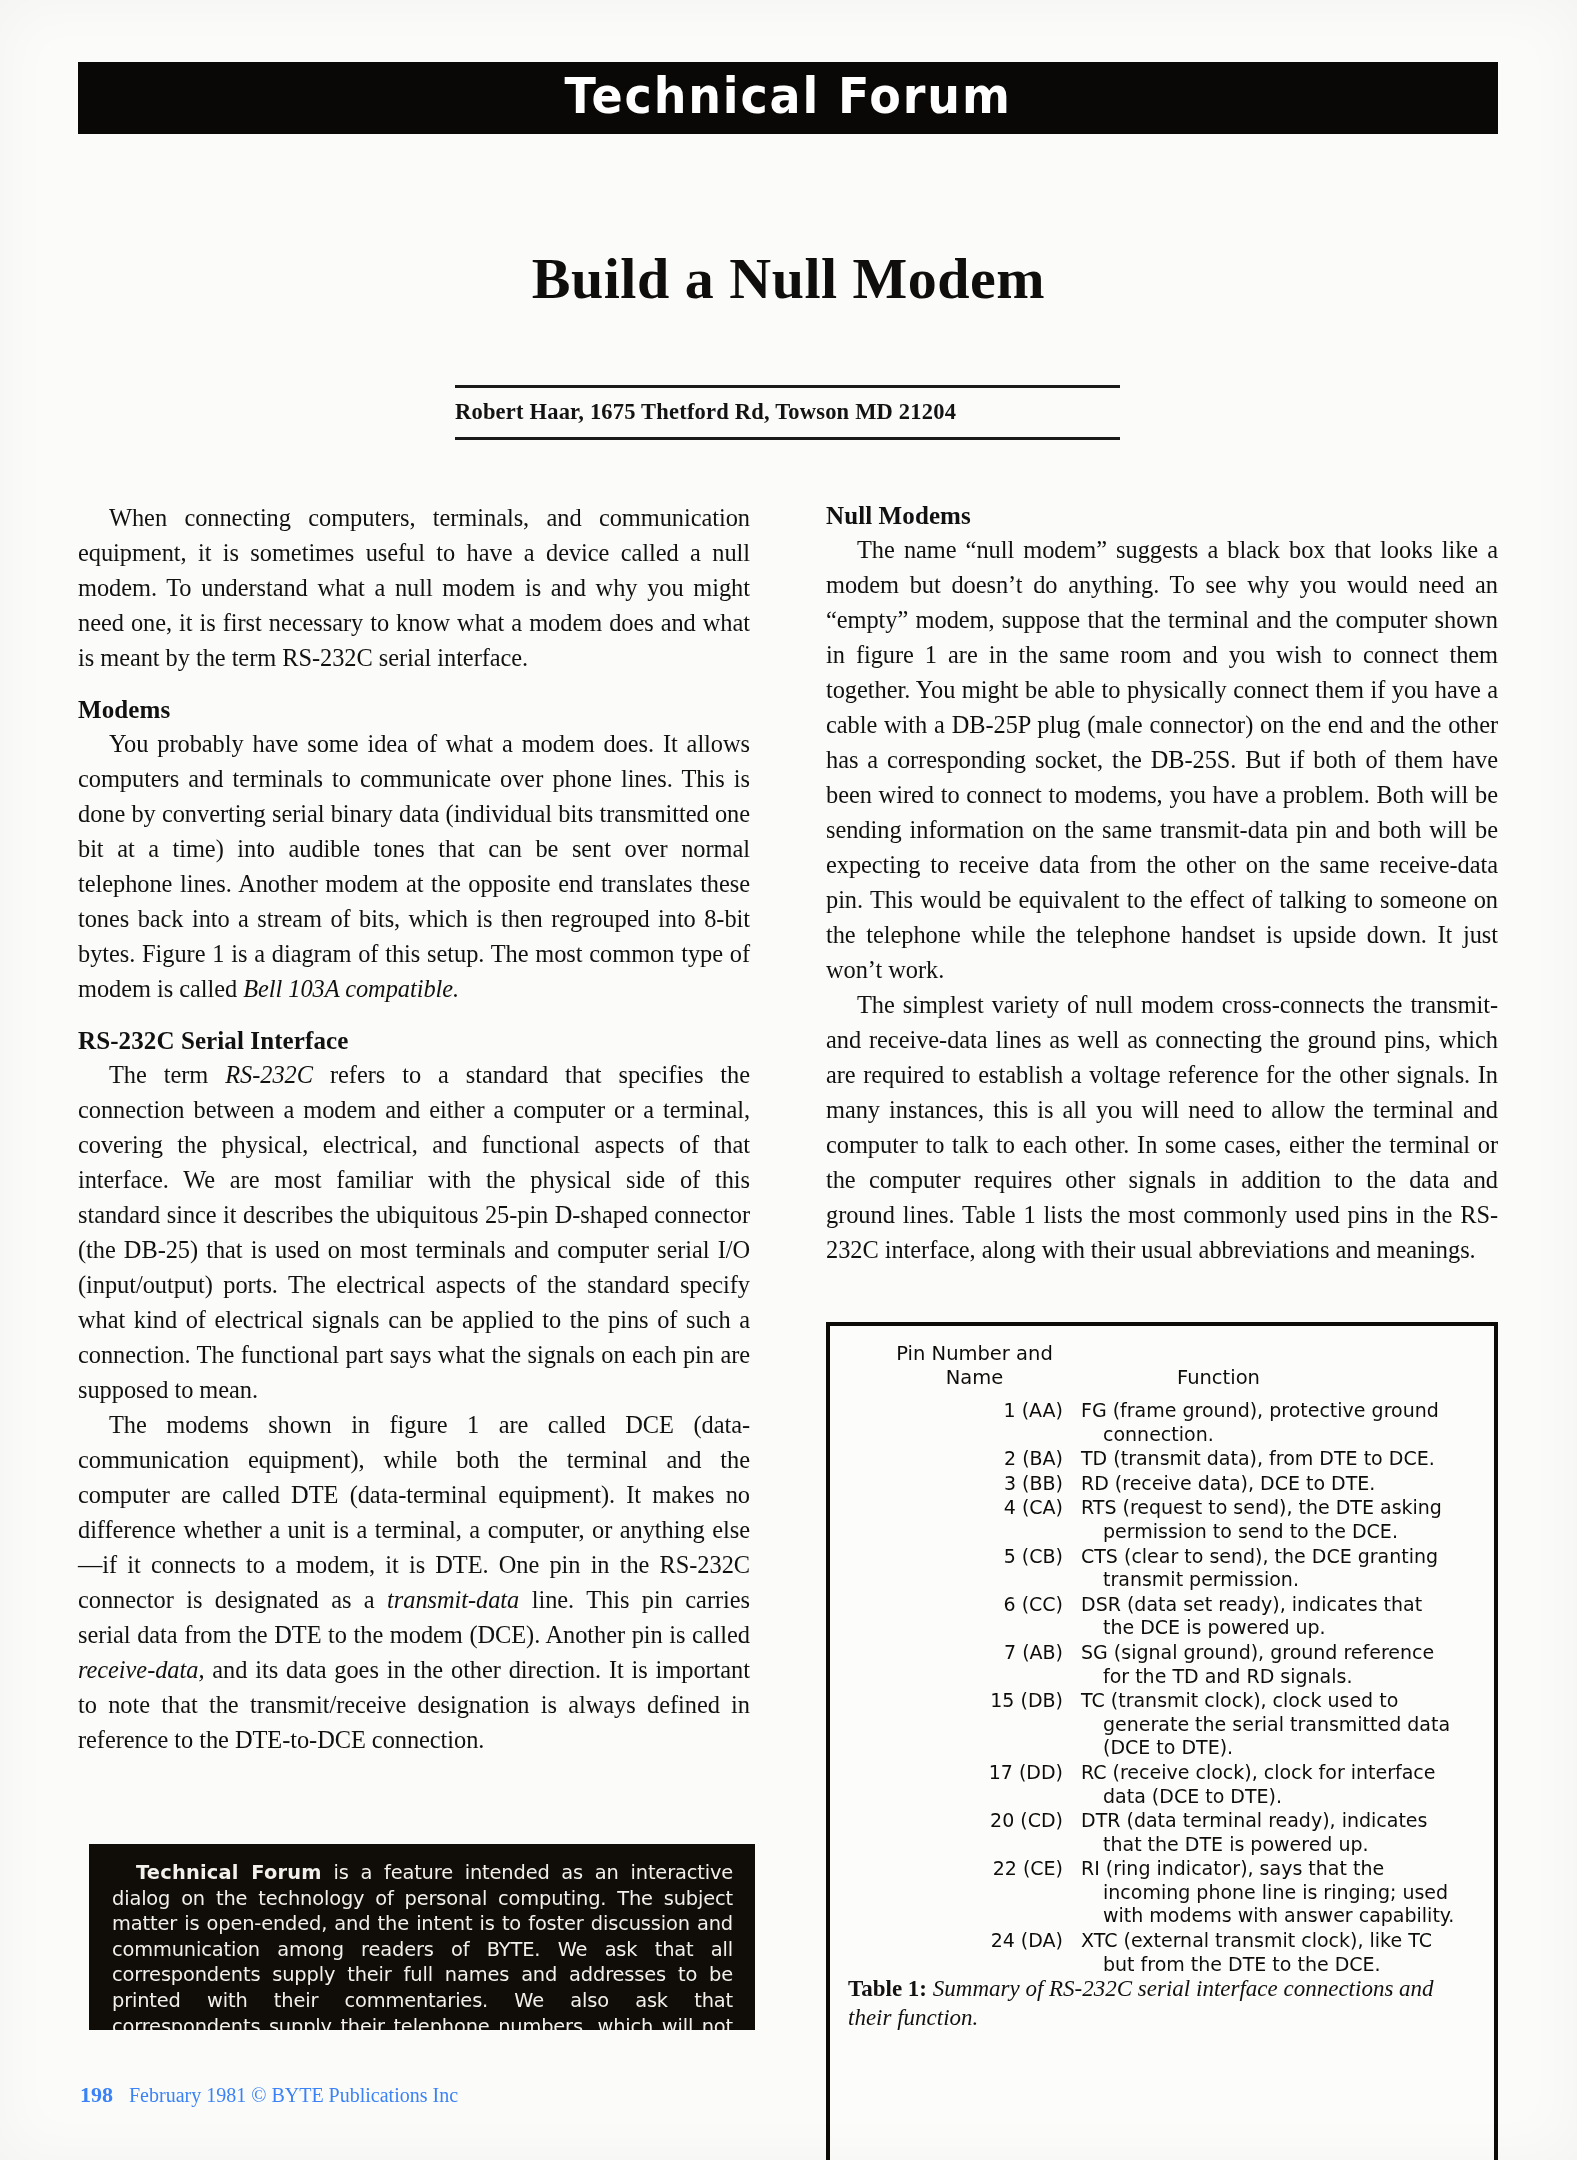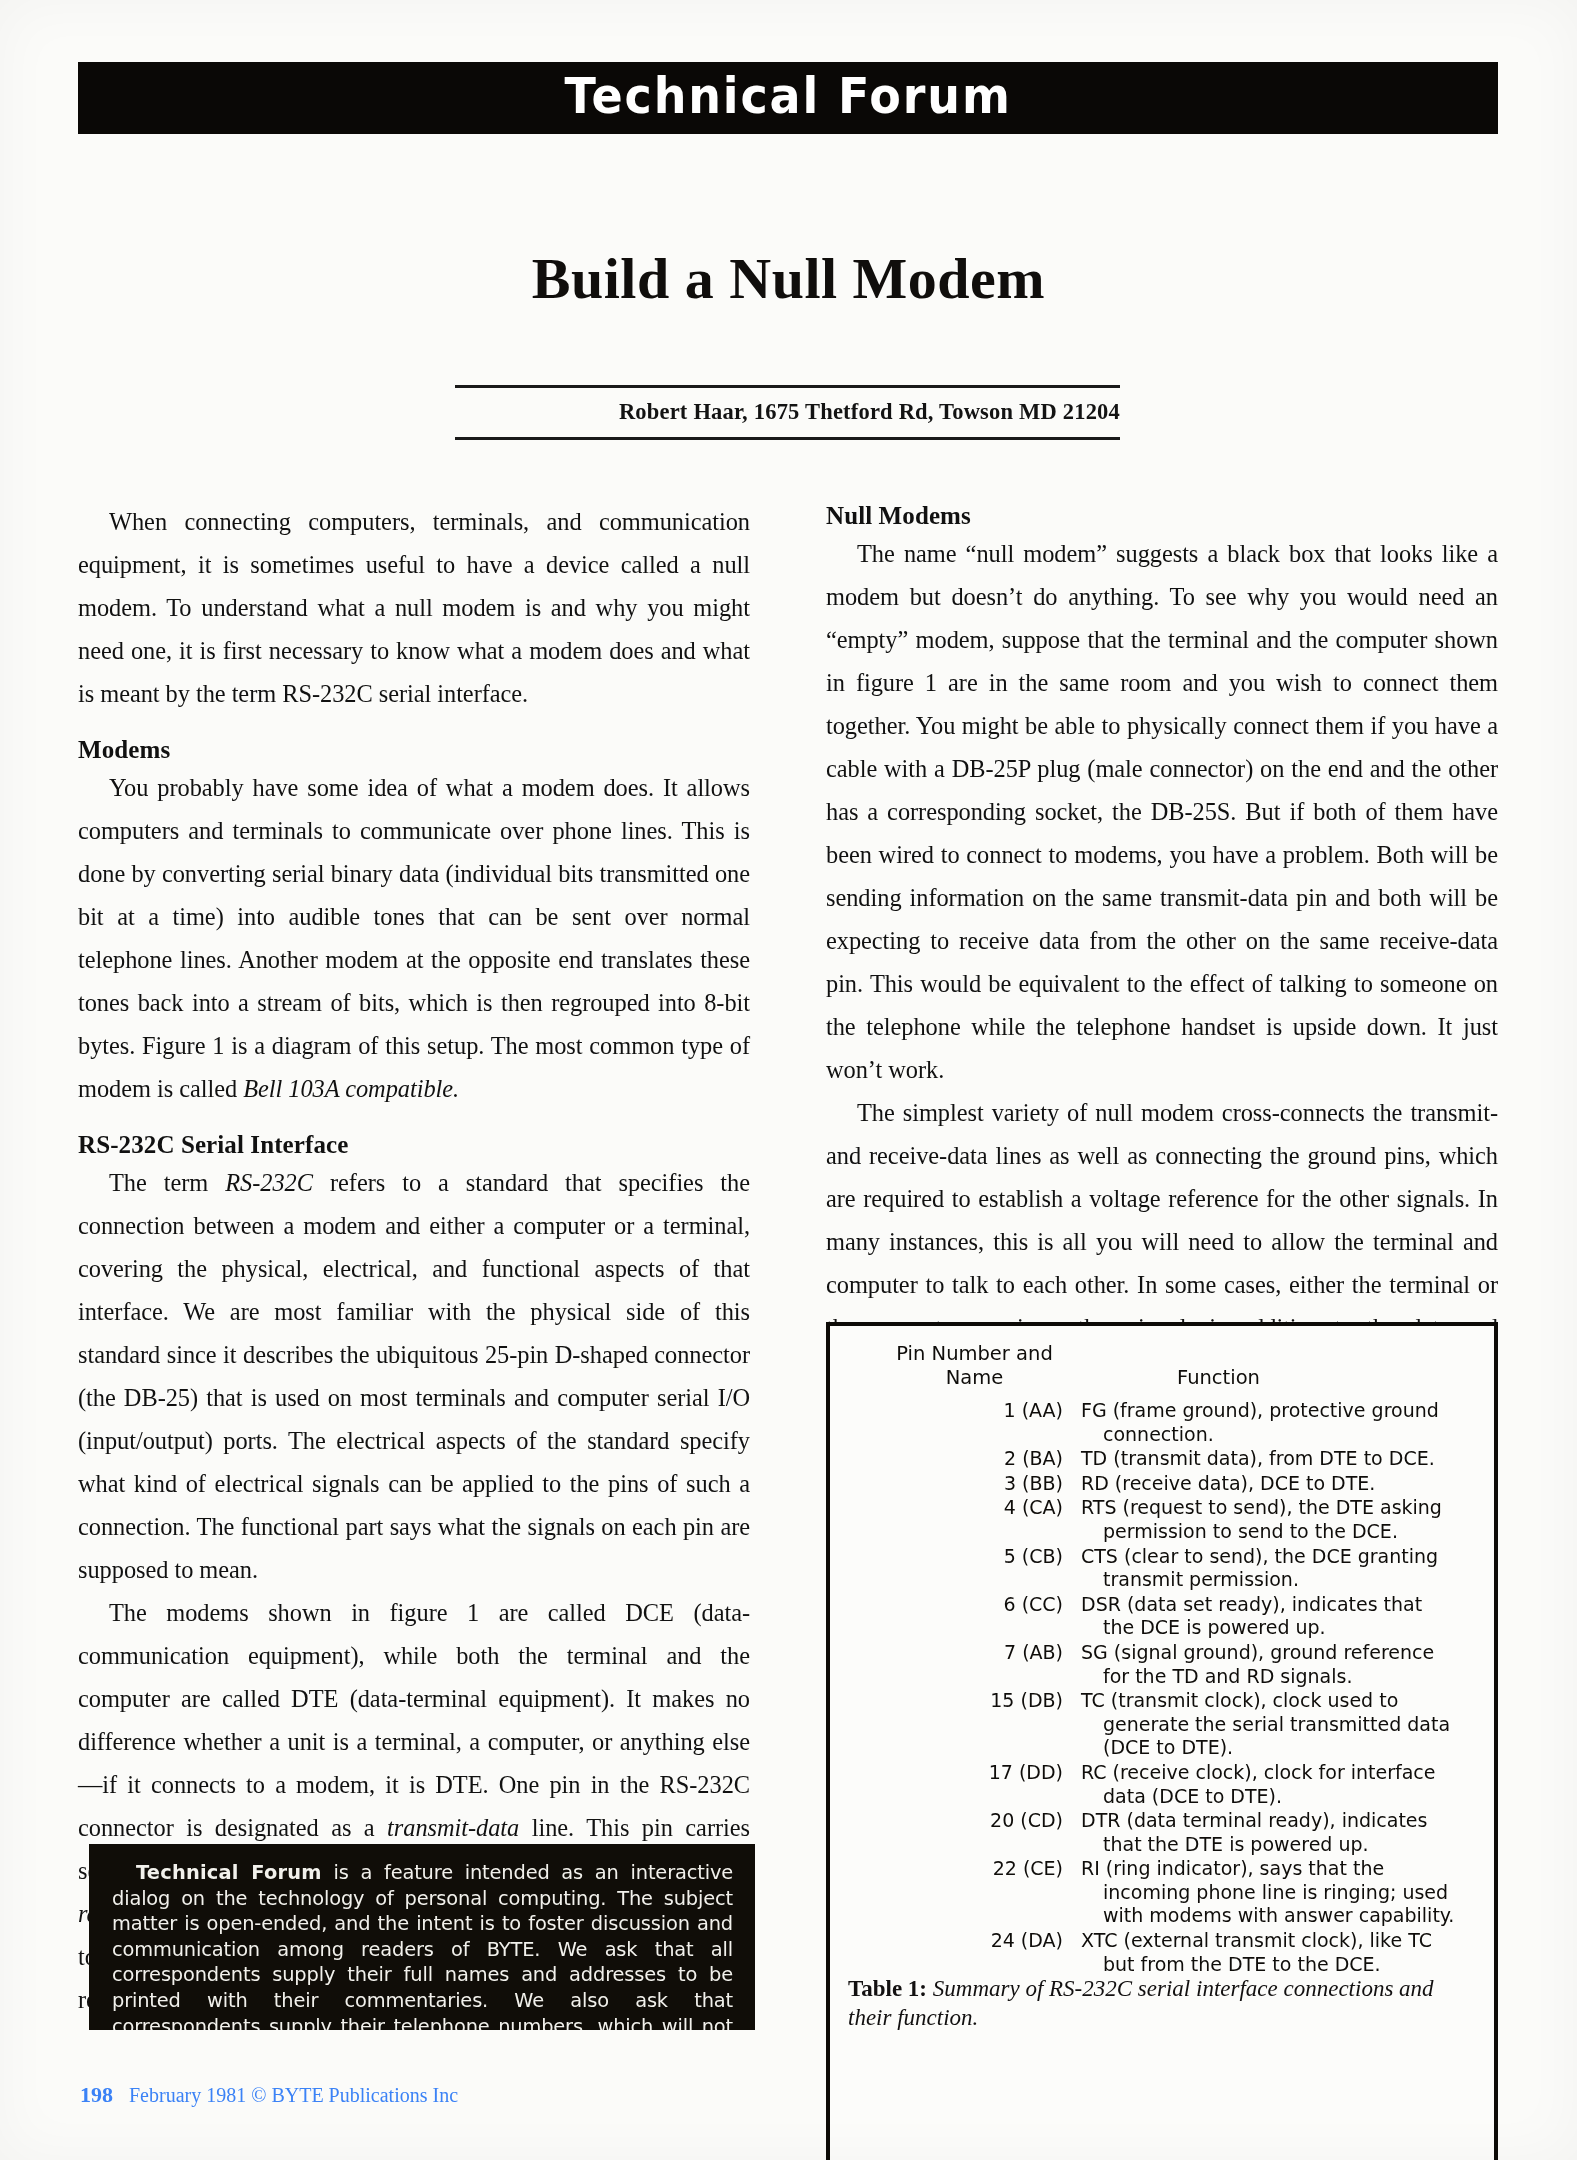--- a/index.html
+++ b/index.html
@@ -61,21 +61,21 @@
 
   
   .byline-wrap {
     position: absolute;
     left: 455px;
     top: 385px;
     width: 665px;
     border-top: 3px solid #1a1a1a;
     border-bottom: 3px solid #1a1a1a;
     padding: 11px 0 12px 0;
-    text-align: right;
+    text-align: left;
   }
   .byline {
     font-family: "Liberation Serif", "DejaVu Serif", serif;
     font-weight: 700;
     font-size: 22.5px;
     letter-spacing: 0.2px;
     color: #131313;
   }
 
   
@@ -85,21 +85,21 @@
     width: 672px;
   }
   .col-left  { left: 78px; }
   .col-right { left: 826px; }
 
   .col p {
     margin: 0;
     text-align: justify;
     text-justify: inter-word;
     font-size: 24.4px;
-    line-height: 43px;
+    line-height: 35px;
     letter-spacing: -0.05px;
     hyphens: manual;
   }
   .col p.indent { text-indent: 31px; }
   .col h3 {
     margin: 19px 0 1px 0;
     font-size: 25px;
     line-height: 31px;
     font-weight: 700;
     letter-spacing: 0.1px;

